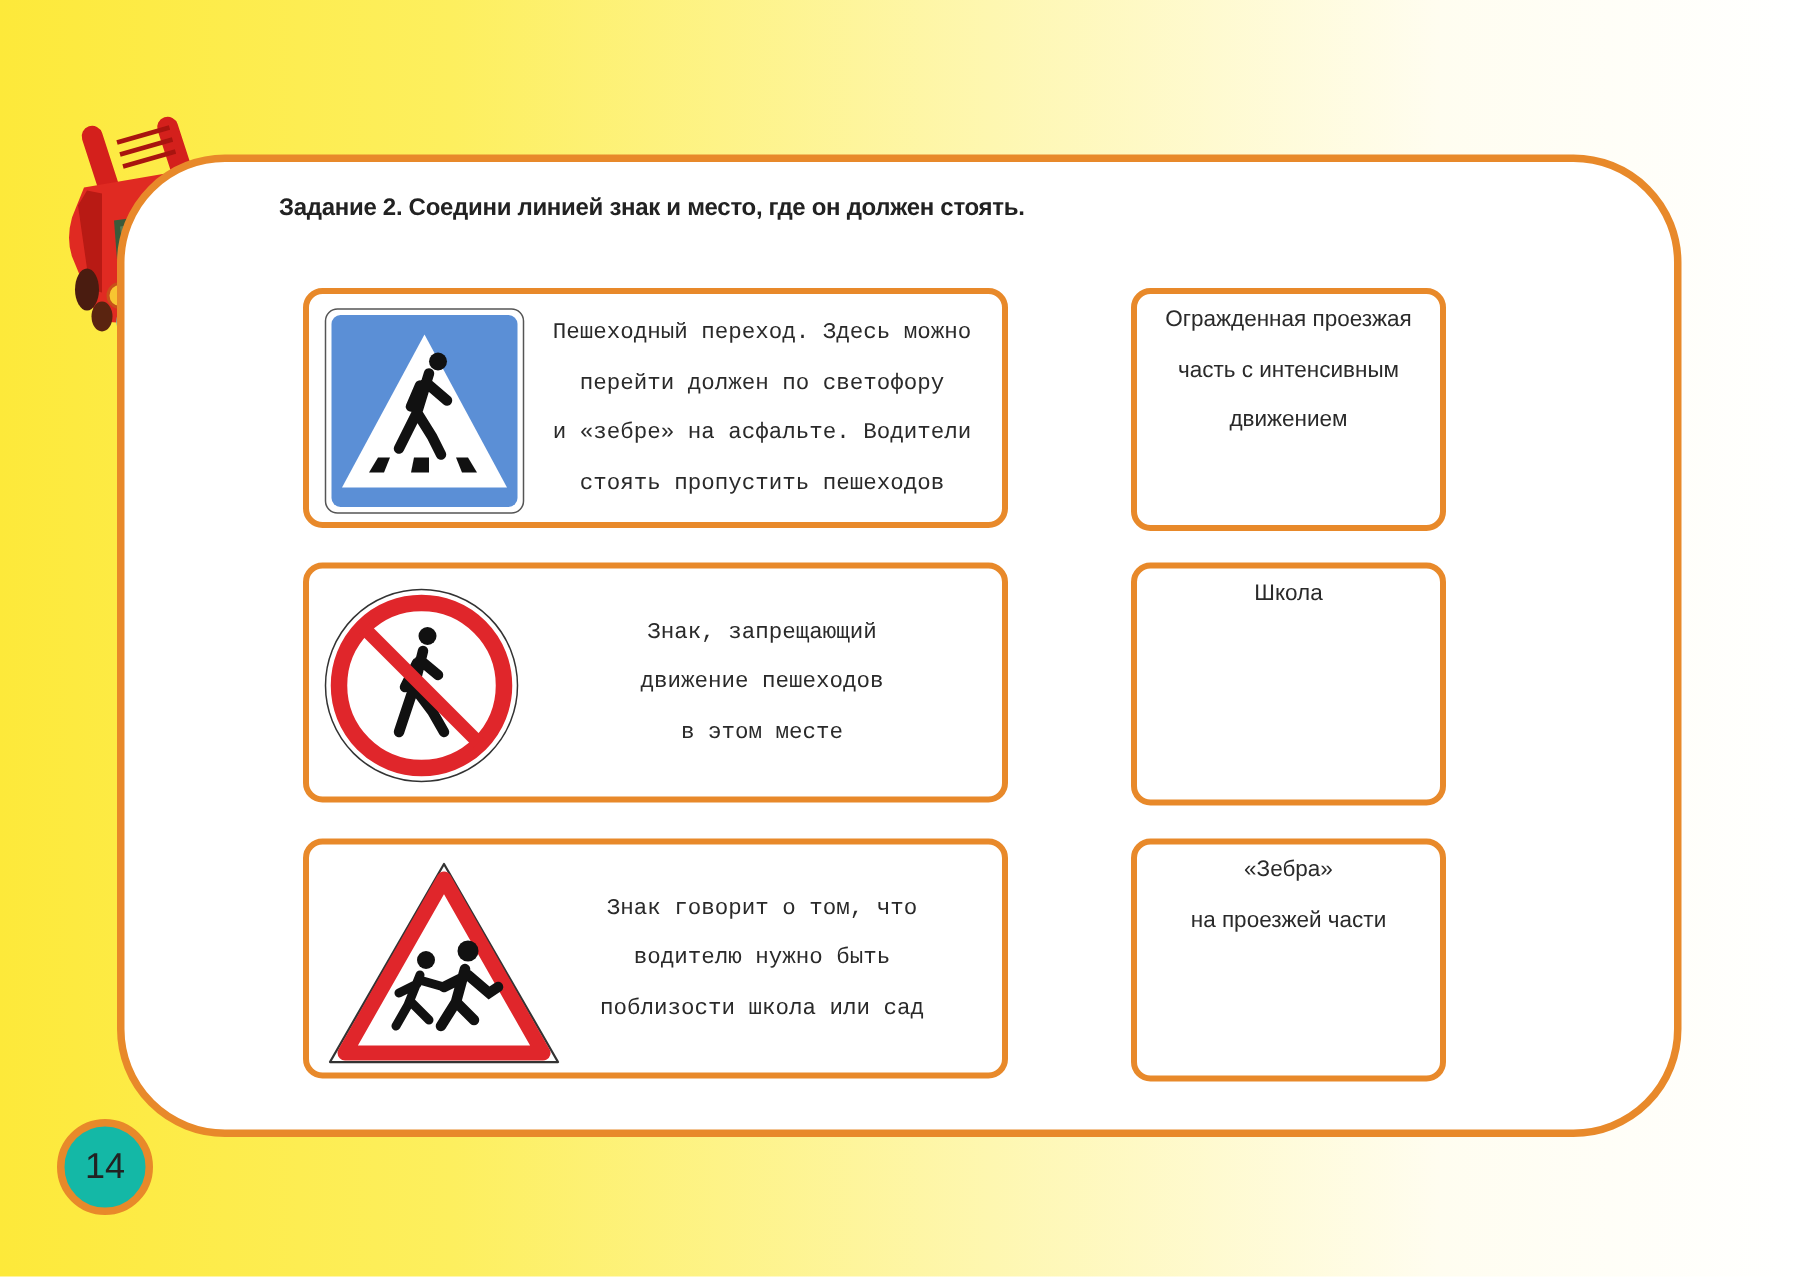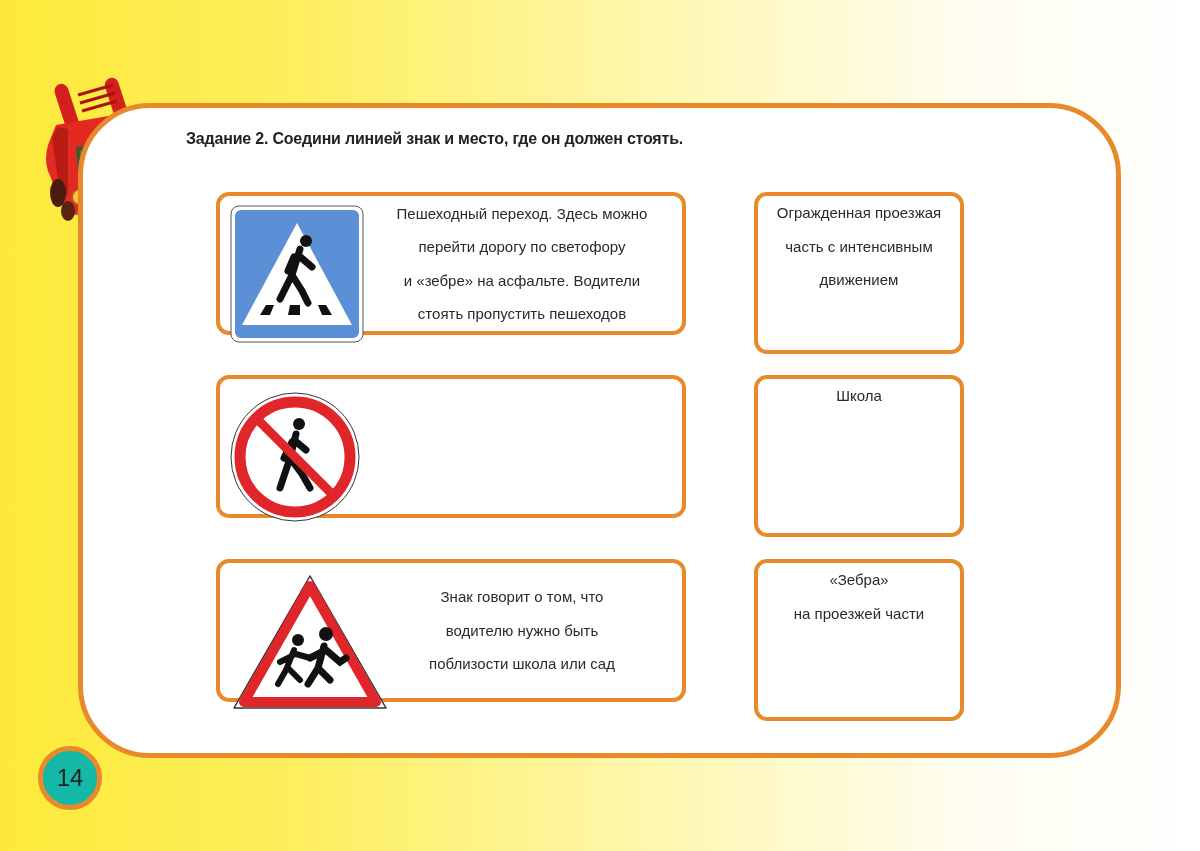--- a/index.html
+++ b/index.html
@@ -25,21 +25,21 @@
     color: #222222;
     letter-spacing: -0.2px;
     white-space: nowrap;
   }
   .card {
     position: absolute;
     background: #ffffff;
     border: 4px solid #e8892a;
     border-radius: 13px;
   }
-  .sign-card { left: 216px; width: 470px; height: 143px; }
+  .sign-card { left: 202px; width: 470px; height: 160px; font-family: Liberation Mono, monospace; }
   .place-card { left: 754px; width: 210px; height: 162px; }
   .row1 { top: 192px; }
   .row2 { top: 375px; }
   .row3 { top: 559px; padding-left: 12px; }
 
   .sign-icon {
     position: absolute;
     left: 10px; top: 9px;
     width: 134px; height: 138px;
   }
@@ -120,21 +120,21 @@
     <rect x="5" y="5" width="124" height="128" rx="6" fill="#5b8fd6"></rect>
     <polygon points="67,18 122,120 12,120" fill="#ffffff"></polygon>
     <circle cx="76" cy="36" r="6" fill="#111"></circle>
     <path d="M70 44 L62 70 L56 82 L50 94 M62 70 L72 86 L78 98 M68 50 L82 62 M64 52 L58 66" stroke="#111" stroke-width="7" stroke-linecap="round" fill="none"></path>
     <polygon points="36,100 44,100 40,110 30,110" fill="#111"></polygon>
     <polygon points="60,100 70,100 70,110 58,110" fill="#111"></polygon>
     <polygon points="88,100 96,100 102,110 92,110" fill="#111"></polygon>
   </svg>
   <div class="sign-text">
     <span>Пешеходный переход. Здесь можно</span>
-    <span>перейти дорогу по светофору</span>
+    <span>перейти должен по светофору</span>
     <span>и «зебре» на асфальте. Водители</span>
     <span>стоять пропустить пешеходов</span>
   </div>
 </div>
 
 <div class="card place-card row1">
   <div class="place-text">
     <span>Огражденная проезжая</span>
     <span>часть с интенсивным</span>
     <span>движением</span>
@@ -142,20 +142,25 @@
 </div>
 
 <div class="card sign-card row2">
   <svg class="sign-icon" viewBox="0 0 134 138">
     <circle cx="65" cy="69" r="64" fill="#ffffff" stroke="#333" stroke-width="1"></circle>
     <circle cx="65" cy="69" r="55" fill="#ffffff" stroke="#e0262b" stroke-width="11"></circle>
     <circle cx="69" cy="36" r="6" fill="#111"></circle>
     <path d="M66 46 L60 70 L50 100 M60 70 L72 86 L80 100 M64 52 L76 62 M62 54 L54 70" stroke="#111" stroke-width="7" stroke-linecap="round" fill="none"></path>
     <line x1="27" y1="31" x2="103" y2="107" stroke="#e0262b" stroke-width="9"></line>
   </svg>
+  <div class="sign-text">
+    <span>Знак, запрещающий</span>
+    <span>движение пешеходов</span>
+    <span>в этом месте</span>
+  </div>
 </div>
 
 <div class="card place-card row2">
   <div class="place-text">
     <span>Школа</span>
   </div>
 </div>
 
 <div class="card sign-card row3">
   <svg class="sign-icon" viewBox="0 0 160 138" style="width:160px;">

